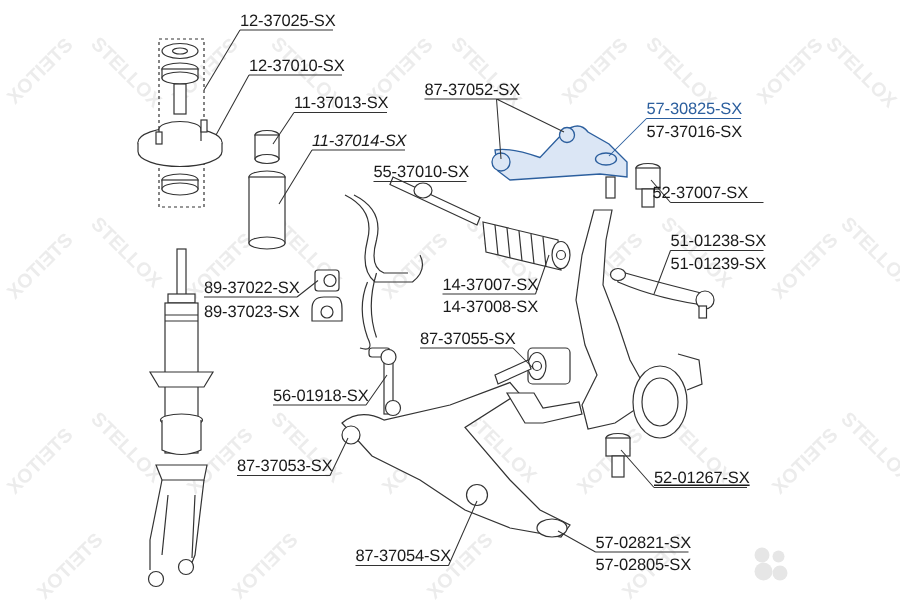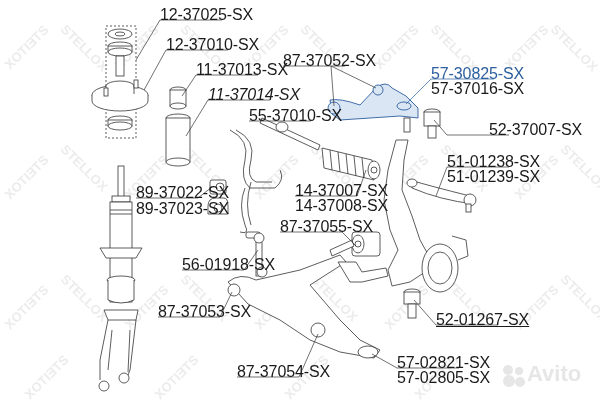--- a/index.html
+++ b/index.html
@@ -1,18 +1,18 @@
 <!DOCTYPE html>
 <html><head>
 <meta charset="utf-8">
 <style>
   html, body { margin:0; padding:0; background:#ffffff; }
   body { width:600px; height:400px; position:relative; overflow:hidden; font-family:"Liberation Sans", sans-serif; }
   #canvas { position:absolute; left:0; top:0; width:600px; height:400px; }
-  .label { position:absolute; font-size:16px; color:#1a1a1a; white-space:nowrap; line-height:13px; letter-spacing:-0.1px; }
+  .label { position:absolute; font-size:11px; color:#1a1a1a; white-space:nowrap; line-height:13px; letter-spacing:-0.1px; }
   .label.hl { color:#2c5f9e; }
   .avito { position:absolute; left:500px; top:360px; width:100px; height:30px; }
   .avito-text { position:absolute; left:27px; top:1px; font-size:22px; font-weight:bold; color:#e6e6e6; font-family:"Liberation Sans", sans-serif; }
 </style>
 </head>
 <body>
 
 <svg id="canvas" viewBox="0 0 600 400" xmlns="http://www.w3.org/2000/svg">
 
   <g fill="none" stroke="#e6e6e6" stroke-width="1.2" font-family="Liberation Sans, sans-serif" font-weight="bold" font-size="13">
@@ -212,21 +212,21 @@
 </svg>
 
 <div class="label" style="left:160px;top:8px;">12-37025-SX</div>
 <div class="label" style="left:166px;top:38px;">12-37010-SX</div>
 <div class="label" style="left:196px;top:63px;">11-37013-SX</div>
 <div class="label" style="left:208px;top:88px;font-style:italic;">11-37014-SX</div>
 <div class="label" style="left:283px;top:54px;">87-37052-SX</div>
 <div class="label hl" style="left:431px;top:67px;">57-30825-SX</div>
 <div class="label" style="left:431px;top:82px;text-align:center;">57-37016-SX</div>
 <div class="label" style="left:249px;top:109px;">55-37010-SX</div>
-<div class="label" style="left:463px;top:123px;padding-left:26px;">52-37007-SX</div>
+<div class="label" style="left:435px;top:123px;">52-37007-SX</div>
 <div class="label" style="left:447px;top:155px;">51-01238-SX</div>
 <div class="label" style="left:447px;top:170px;">51-01239-SX</div>
 <div class="label" style="left:136px;top:186px;">89-37022-SX</div>
 <div class="label" style="left:136px;top:202px;">89-37023-SX</div>
 <div class="label" style="left:295px;top:184px;">14-37007-SX</div>
 <div class="label" style="left:295px;top:199px;">14-37008-SX</div>
 <div class="label" style="left:280px;top:220px;">87-37055-SX</div>
 <div class="label" style="left:182px;top:258px;">56-01918-SX</div>
 <div class="label" style="left:158px;top:305px;">87-37053-SX</div>
 <div class="label" style="left:436px;top:313px;text-decoration:underline;">52-01267-SX</div>
@@ -234,14 +234,13 @@
 <div class="label" style="left:397px;top:356px;">57-02821-SX</div>
 <div class="label" style="left:397px;top:371px;">57-02805-SX</div>
 
 <div class="avito">
   <svg width="28" height="28" viewBox="0 0 28 28" style="position:absolute;left:0;top:2px;">
     <circle cx="8" cy="8" r="5" fill="#e6e6e6"></circle>
     <circle cx="19" cy="9" r="4" fill="#e6e6e6"></circle>
     <circle cx="9" cy="19" r="6" fill="#e6e6e6"></circle>
     <circle cx="20" cy="20" r="5" fill="#e6e6e6"></circle>
   </svg>
-  <span class="avito-text">Avito</span>
 </div>
 
 </body></html>

